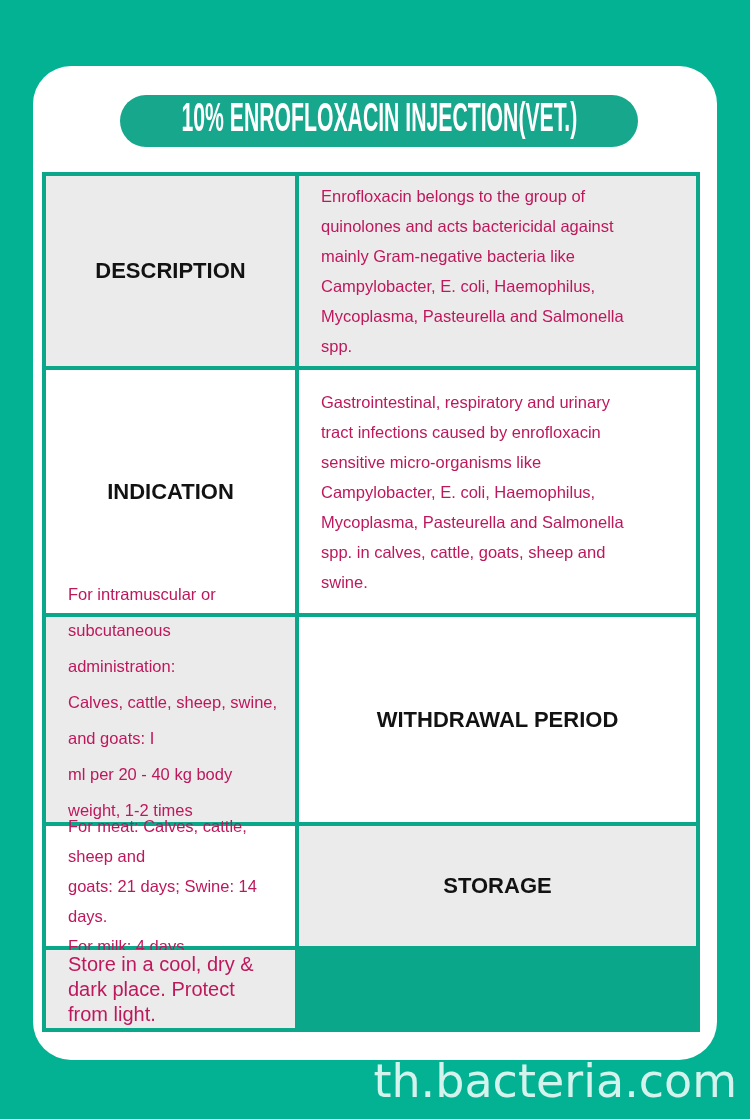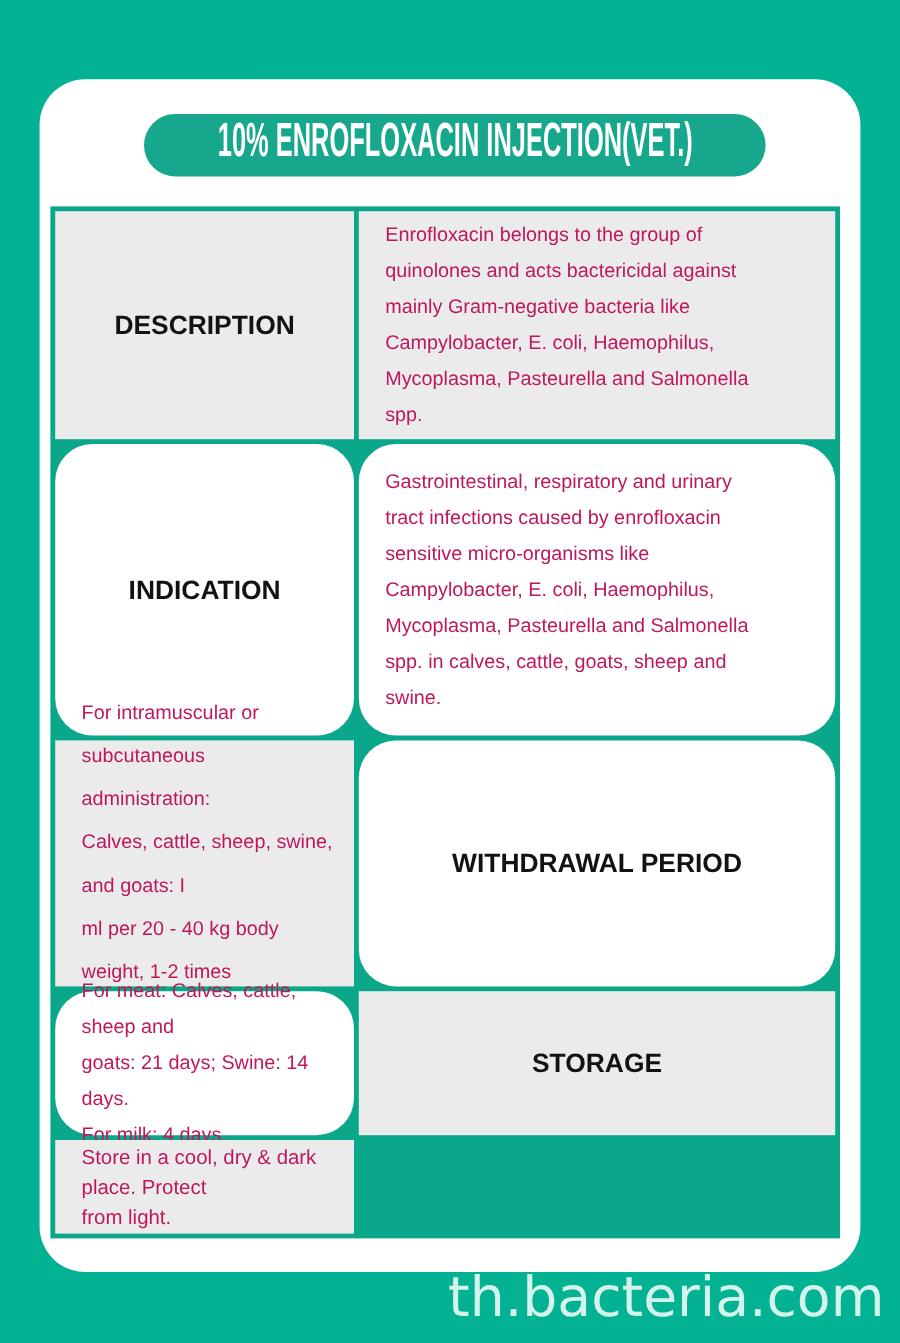--- a/index.html
+++ b/index.html
@@ -42,41 +42,41 @@
     box-sizing: border-box;
     background: #0aa78a;          
     display: grid;
     grid-template-columns: 249px 1fr;
     grid-template-rows: 190px 243px 205px 120px 78px;
     gap: 4px;
     padding: 4px;
   }
   .cell { min-width: 0; }
   .bg-gray  { background: #ebebeb; }
-  .bg-white { background: #ffffff; border-radius: 31px; }
+  .bg-white { background: #ffffff; }
   .label-cell {
     display: flex; align-items: center; justify-content: center;
     text-align: center;
     font-weight: 700;
     font-size: 22px;
     color: #121212;
     padding: 12px 18px;
     line-height: 30px;
   }
   .value-cell {
     display: flex; align-items: center;
     font-size: 16.5px;
     color: #be185d;
     padding: 0 14px 0 22px;
     white-space: pre-line;
     line-height: 30px;
   }
   .lh-36 { line-height: 36px; }
   .lh-30 { line-height: 30px; }
-  .lh-25 { line-height: 25px; font-size: 17px; }
+  .lh-25 { line-height: 25px; font-size: 20px; }
   .watermark {
     position: absolute;
     right: 13px; top: 1054px;
     font-family: "DejaVu Sans", sans-serif;
     font-size: 46px;
     line-height: 1.2;
     color: rgba(240, 252, 248, 0.88);
     white-space: nowrap;
   }
 </style>

